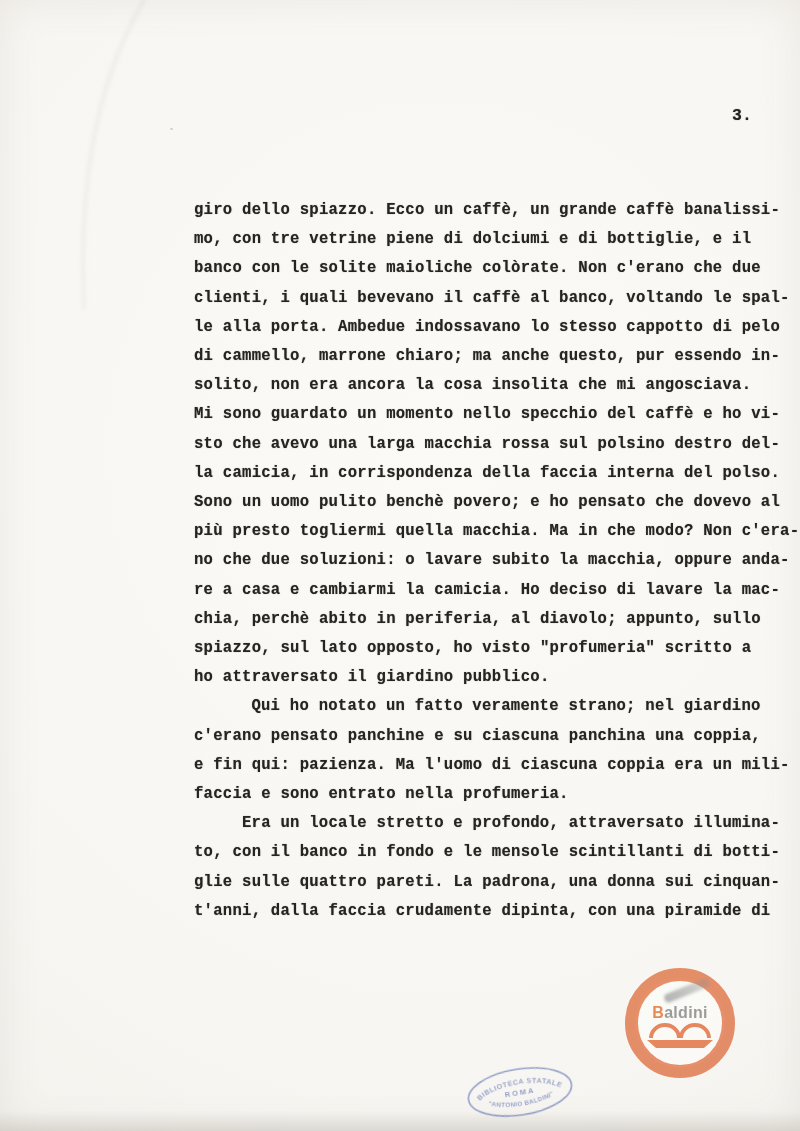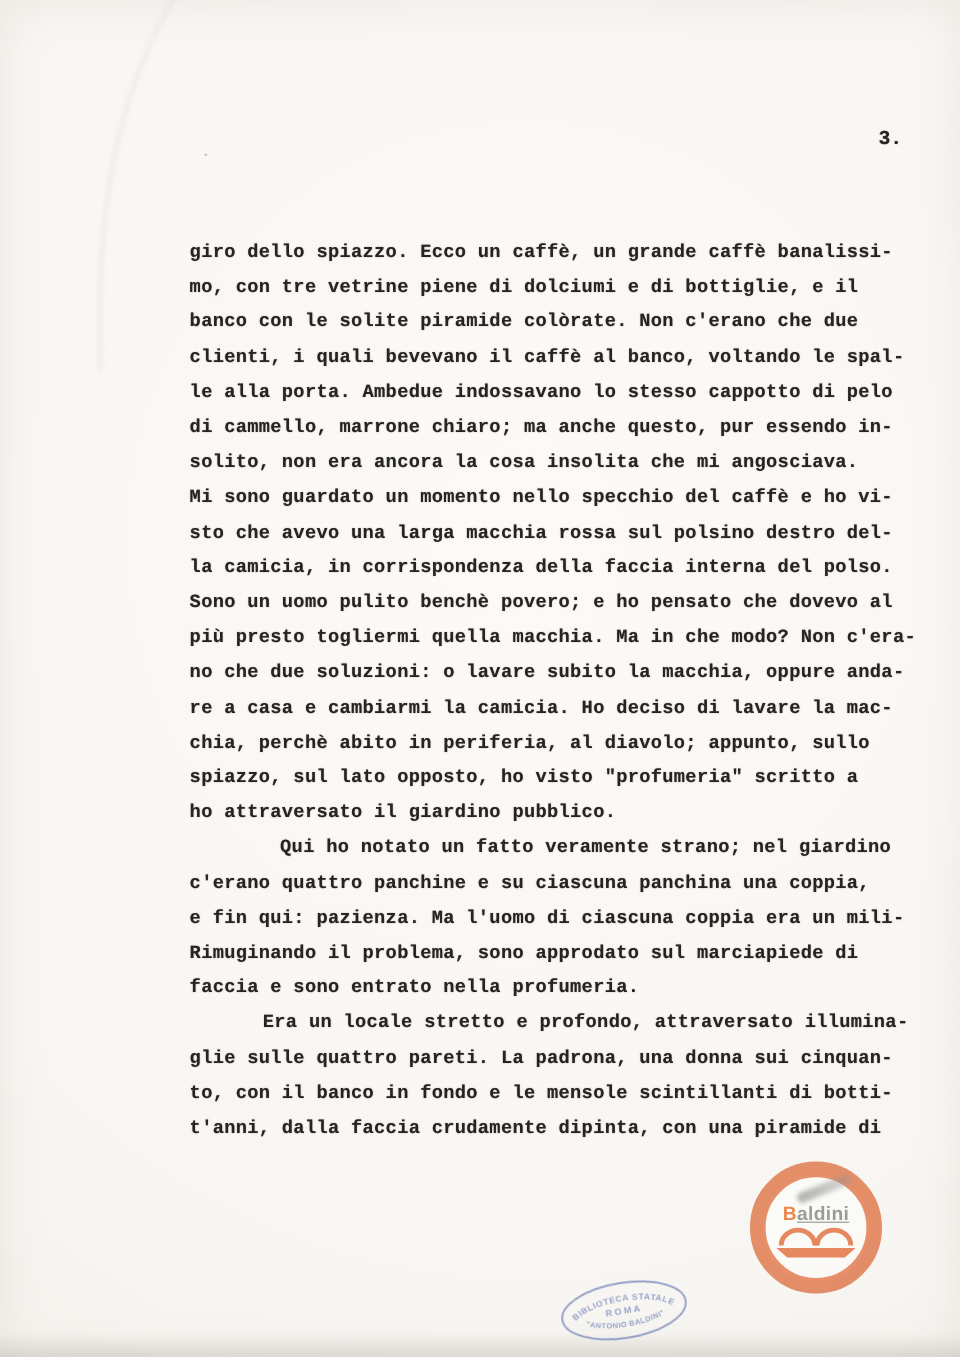--- a/index.html
+++ b/index.html
@@ -32,20 +32,21 @@
   .text-block{
     position:absolute;left:158px;top:196px;width:612px;
     filter:blur(.18px);
   }
   .line{
     font:700 15.6px/29.2px "Liberation Mono","DejaVu Sans Mono",monospace;
     letter-spacing:.25px;
     color:#26241f;
     white-space:pre;
     text-shadow:0 0 1px rgba(35,32,28,.5);
+    margin-left:36px;
   }
   .line.indent{padding-left:48px;text-align:center;}
   
   .watermark{position:absolute;left:625px;top:968px;width:110px;height:110px;pointer-events:none;}
   .wm-disc{
     position:absolute;inset:10px;border-radius:50%;
     background:rgba(252,251,248,.62);
   }
   .wm-ring{
     position:absolute;inset:0;border-radius:50%;
@@ -59,21 +60,21 @@
     filter:blur(1.6px);
     border-radius:4px;
   }
   .wm-name{
     position:absolute;left:0;right:0;top:36px;text-align:center;
     font-family:"Liberation Sans","DejaVu Sans",sans-serif;
     font-size:16px;font-weight:700;letter-spacing:.3px;
     filter:blur(.3px);
   }
   .wm-name .wm-b{color:#e98a54;}
-  .wm-name .wm-rest{color:#9b9b9b;text-decoration:underline;}
+  .wm-name .wm-rest{color:#9b9b9b;}
   .wm-book{position:absolute;left:22px;top:54px;mix-blend-mode:multiply;}
   
   .stamp{
     position:absolute;left:458px;top:1064px;width:124px;height:56px;
     transform:rotate(-9deg);
     opacity:.62;
     filter:blur(.35px);
     pointer-events:none;
   }
   .stamp text{
@@ -94,43 +95,42 @@
   </div>
   <div class="speck" style="left:170px;top:128px;"></div>
   <div class="speck" style="left:530px;top:383px;opacity:.15;"></div>
   <div class="bottom-shade"></div>
 
   <div class="page-number">3.</div>
 
   <div class="text-block">
       <div class="line">giro dello spiazzo. Ecco un caffè, un grande caffè banalissi-</div>
       <div class="line">mo, con tre vetrine piene di dolciumi e di bottiglie, e il</div>
-      <div class="line">banco con le solite piramide colòrate. Non c'erano che due</div>
+      <div class="line">banco con le solite maioliche colòrate. Non c'erano che due</div>
       <div class="line">clienti, i quali bevevano il caffè al banco, voltando le spal-</div>
       <div class="line">le alla porta. Ambedue indossavano lo stesso cappotto di pelo</div>
       <div class="line">di cammello, marrone chiaro; ma anche questo, pur essendo in-</div>
       <div class="line">solito, non era ancora la cosa insolita che mi angosciava.</div>
       <div class="line">Mi sono guardato un momento nello specchio del caffè e ho vi-</div>
       <div class="line">sto che avevo una larga macchia rossa sul polsino destro del-</div>
       <div class="line">la camicia, in corrispondenza della faccia interna del polso.</div>
       <div class="line">Sono un uomo pulito benchè povero; e ho pensato che dovevo al</div>
       <div class="line">più presto togliermi quella macchia. Ma in che modo? Non c'era-</div>
       <div class="line">no che due soluzioni: o lavare subito la macchia, oppure anda-</div>
       <div class="line">re a casa e cambiarmi la camicia. Ho deciso di lavare la mac-</div>
       <div class="line">chia, perchè abito in periferia, al diavolo; appunto, sullo</div>
       <div class="line">spiazzo, sul lato opposto, ho visto "profumeria" scritto a</div>
       <div class="line">ho attraversato il giardino pubblico.</div>
       <div class="line indent">Qui ho notato un fatto veramente strano; nel giardino</div>
-      <div class="line">c'erano quattro panchine e su ciascuna panchina una coppia,</div>
+      <div class="line">c'erano pensato panchine e su ciascuna panchina una coppia,</div>
       <div class="line">e fin qui: pazienza. Ma l'uomo di ciascuna coppia era un mili-</div>
-      <div class="line">Rimuginando il problema, sono approdato sul marciapiede di</div>
       <div class="line">faccia e sono entrato nella profumeria.</div>
       <div class="line indent">Era un locale stretto e profondo, attraversato illumina-</div>
+      <div class="line">to, con il banco in fondo e le mensole scintillanti di botti-</div>
       <div class="line">glie sulle quattro pareti. La padrona, una donna sui cinquan-</div>
-      <div class="line">to, con il banco in fondo e le mensole scintillanti di botti-</div>
       <div class="line">t'anni, dalla faccia crudamente dipinta, con una piramide di</div>
     </div>
 
   <div class="watermark">
     <div class="wm-disc"></div>
     <div class="wm-ring"></div>
     <div class="wm-smudge"></div>
     <div class="wm-name"><span class="wm-b">B</span><span class="wm-rest">aldini</span></div>
     <svg class="wm-book" width="66" height="28" viewBox="0 0 66 28">
       <path d="M4,16 A13,12 0 0 1 32,16" fill="none" stroke="#ea8a62" stroke-width="4"></path>

